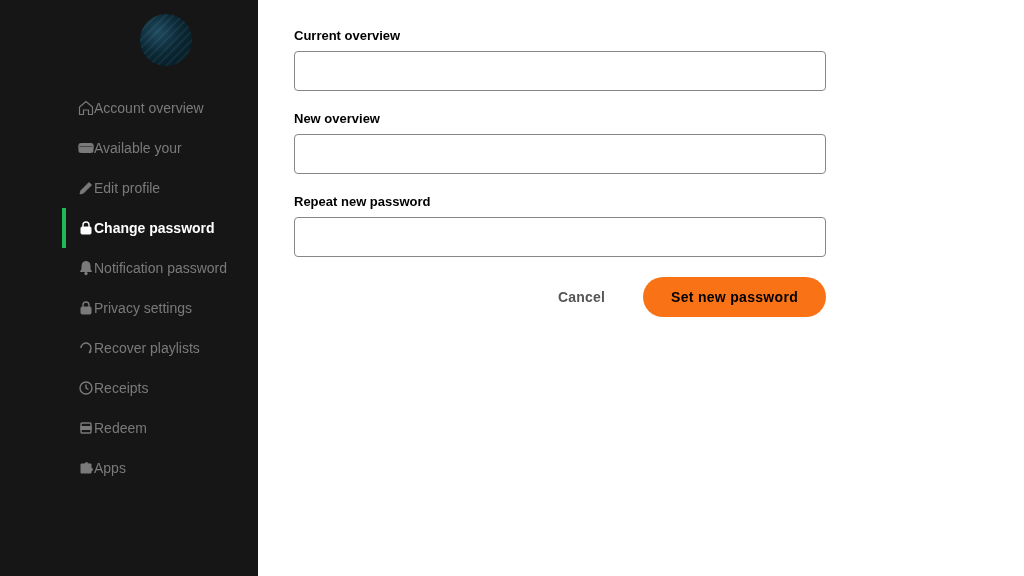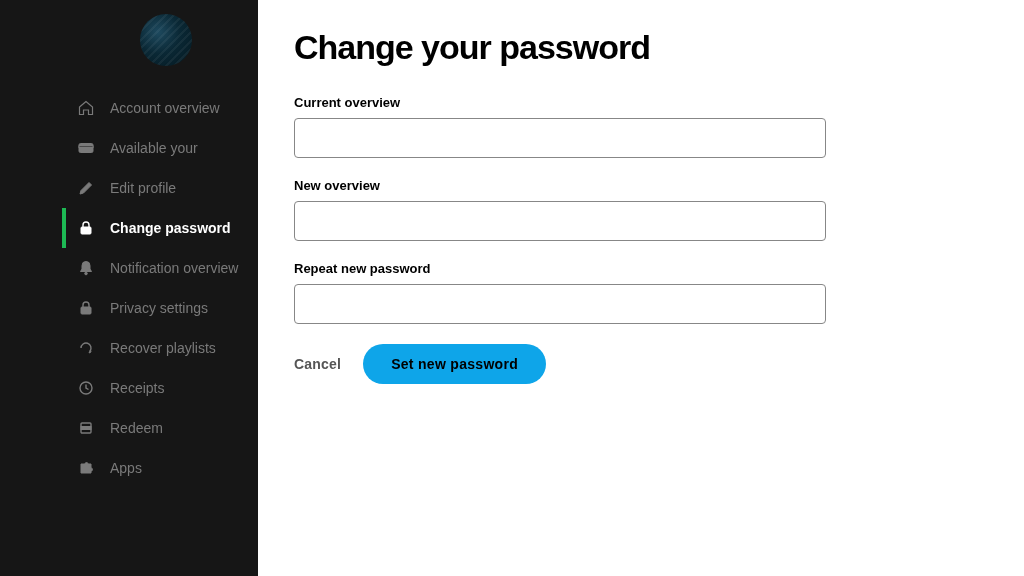--- a/index.html
+++ b/index.html
@@ -43,21 +43,20 @@
       flex-direction: column;
     }
     .nav-item {
       display: flex;
       align-items: center;
       padding: 12px 0 12px 78px;
       color: #7a7a7a;
       font-size: 14px;
       cursor: pointer;
       position: relative;
-      gap: 16px;
     }
     .nav-item.active {
       color: #ffffff;
       font-weight: 600;
     }
     .nav-item.active::before {
       content: "";
       position: absolute;
       left: 62px;
       top: 0;
@@ -101,35 +100,36 @@
       height: 40px;
       border: 1px solid #878787;
       border-radius: 4px;
       padding: 8px 12px;
       font-size: 14px;
       background: #fff;
     }
     .form-actions {
       width: 532px;
       display: flex;
+      justify-content: flex-end;
       align-items: center;
-      gap: 22px;
+      gap: 38px;
       margin-top: 16px;
     }
     .btn-cancel {
       background: none;
       border: none;
       font-size: 14px;
       font-weight: 700;
       color: #555;
       cursor: pointer;
       letter-spacing: 0.2px;
     }
     .btn-primary {
-      background: #0ea5e9;
+      background: #f97316;
       border: none;
       border-radius: 24px;
       padding: 12px 28px;
       font-size: 14px;
       font-weight: 700;
       color: #000;
       cursor: pointer;
       letter-spacing: 0.3px;
     }
   </style>
@@ -178,21 +178,21 @@
       <span>Change password</span>
     </div>
 
     <div class="nav-item">
       <span class="icon">
         <svg viewBox="0 0 16 16" width="16" height="16">
             <path d="M8 1.5a4 4 0 014 4V9l1.5 2.5h-11L4 9V5.5a4 4 0 014-4z"></path>
             <circle cx="8" cy="13.5" r="1.3"></circle>
           </svg>
       </span>
-      <span>Notification overview</span>
+      <span>Notification password</span>
     </div>
 
     <div class="nav-item">
       <span class="icon">
         <svg viewBox="0 0 16 16" width="16" height="16">
             <rect x="3" y="7" width="10" height="7" rx="1"></rect>
             <path d="M5 7V5a3 3 0 016 0v2" fill="none" stroke-width="1.4"></path>
           </svg>
       </span>
       <span>Privacy settings</span>
@@ -234,21 +234,20 @@
             <path d="M3 4h4a1.5 1.5 0 113 0h3v4a1.5 1.5 0 110 3v2H3V4z"></path>
           </svg>
       </span>
       <span>Apps</span>
     </div>
 
   </nav>
 </aside>
 
 <main class="main">
-  <h1 class="page-title">Change your password</h1>
 
   <div class="form-group">
     <label class="form-label">Current overview</label>
     <input type="password" class="form-input" value="" style="">
   </div>
 
   <div class="form-group">
     <label class="form-label">New overview</label>
     <input type="password" class="form-input" value="" style="">
   </div>

